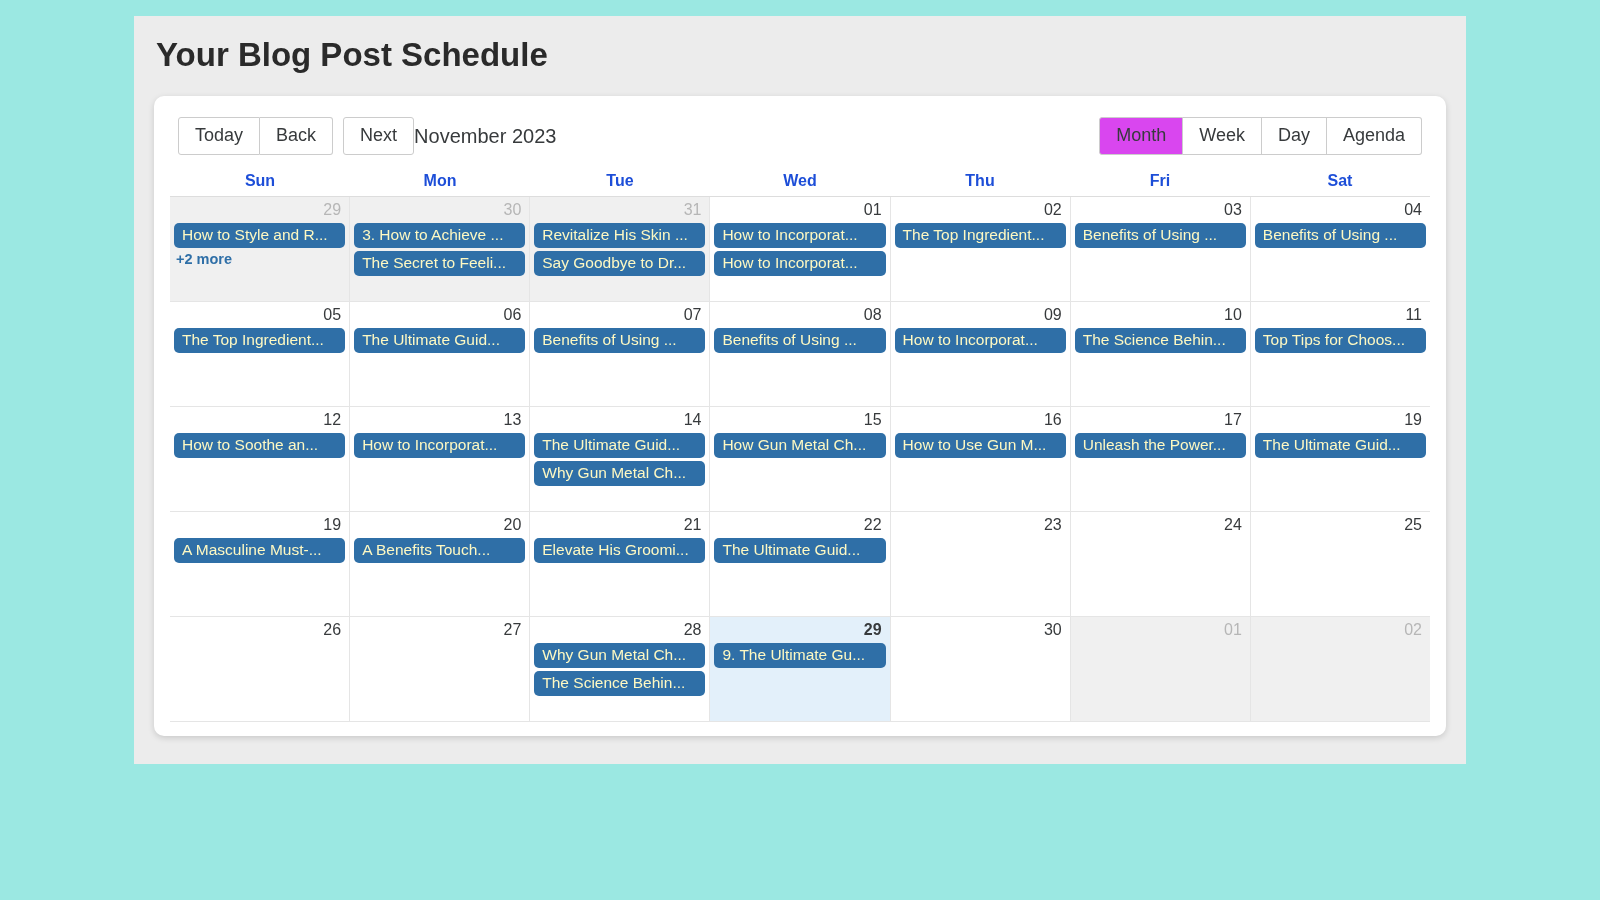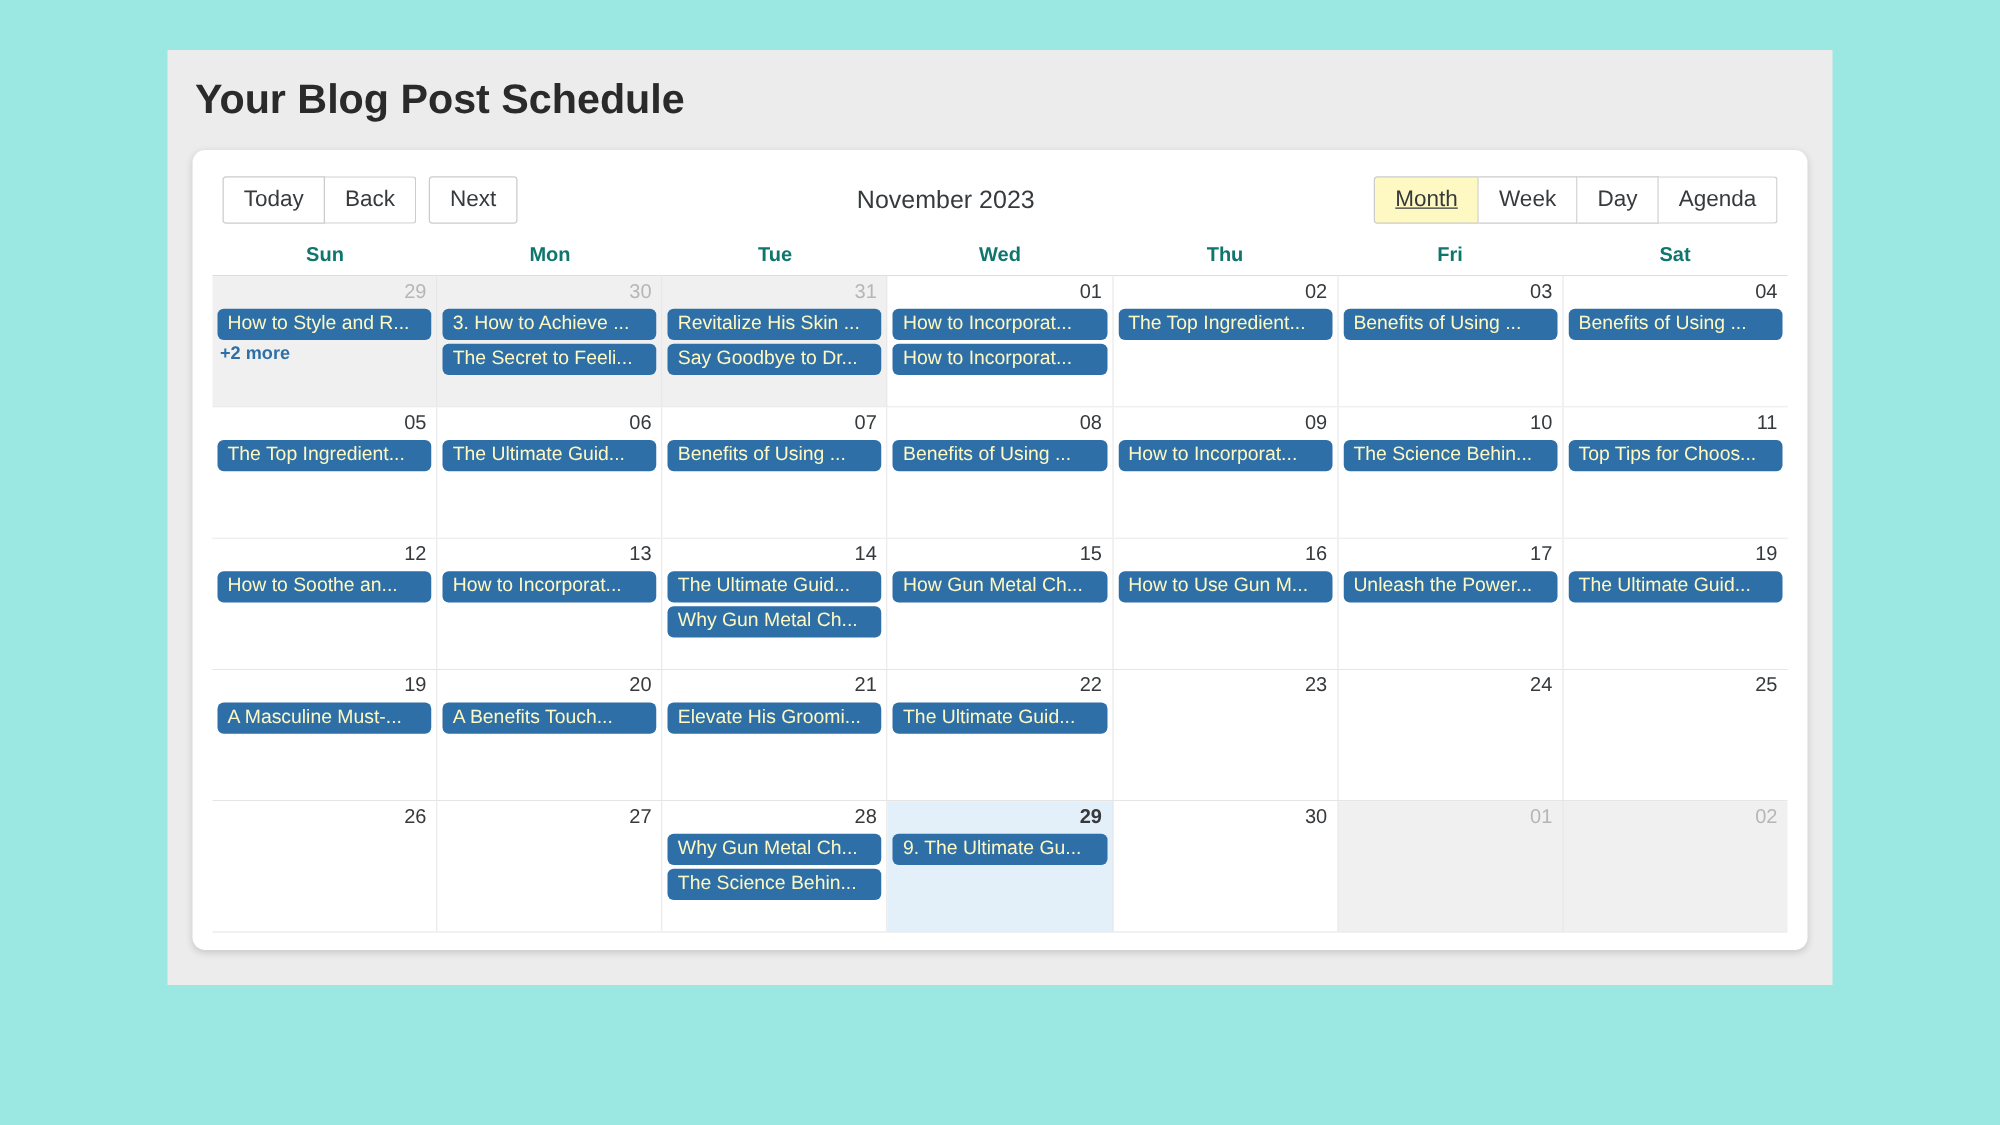--- a/index.html
+++ b/index.html
@@ -8,21 +8,21 @@
     padding: 0;
     background: #9be8e2;
     font-family: "Segoe UI", Arial, Helvetica, sans-serif;
     width: 1600px;
     height: 900px;
     overflow: hidden;
   }
   .panel {
     position: absolute;
     left: 134px;
-    top: 40px;
+    top: 16px;
     width: 1332px;
     background: #ececec;
     padding: 10px 20px 28px 20px;
   }
   .page-title {
     font-size: 33px;
     font-weight: 700;
     color: #2a2a2a;
     margin: 10px 2px 22px 2px;
   }
@@ -44,37 +44,37 @@
     background: #fff;
     color: #373a3c;
     font-size: 18px;
     padding: 7px 16px;
     cursor: pointer;
     line-height: 1.2;
   }
   .btn-group .btn + .btn { border-left: none; }
   .btn-group .btn:first-child { border-top-left-radius: 3px; border-bottom-left-radius: 3px; }
   .btn-group .btn:last-child  { border-top-right-radius: 3px; border-bottom-right-radius: 3px; text-align: right; }
-  .btn.active { background: #fef9c3; text-decoration: underline; }
+  .btn.active { background: #d946ef; }
   .gap { width: 10px; }
   .toolbar-label {
     flex: 1;
-    text-align: center;
+    text-align: left;
     font-size: 20px;
     color: #373a3c;
   }
   .header-row {
     display: flex;
     margin: 0 2px;
   }
   .header-cell {
     flex: 1;
     text-align: center;
     font-weight: 700;
-    color: #0f766e;
+    color: #1d4ed8;
     font-size: 16px;
     padding: 4px 0 6px 0;
     border-bottom: 1px solid #ddd;
   }
   .week-row {
     display: flex;
     margin: 0 2px;
     border-bottom: 1px solid #e5e5e5;
   }
   .day-cell {

